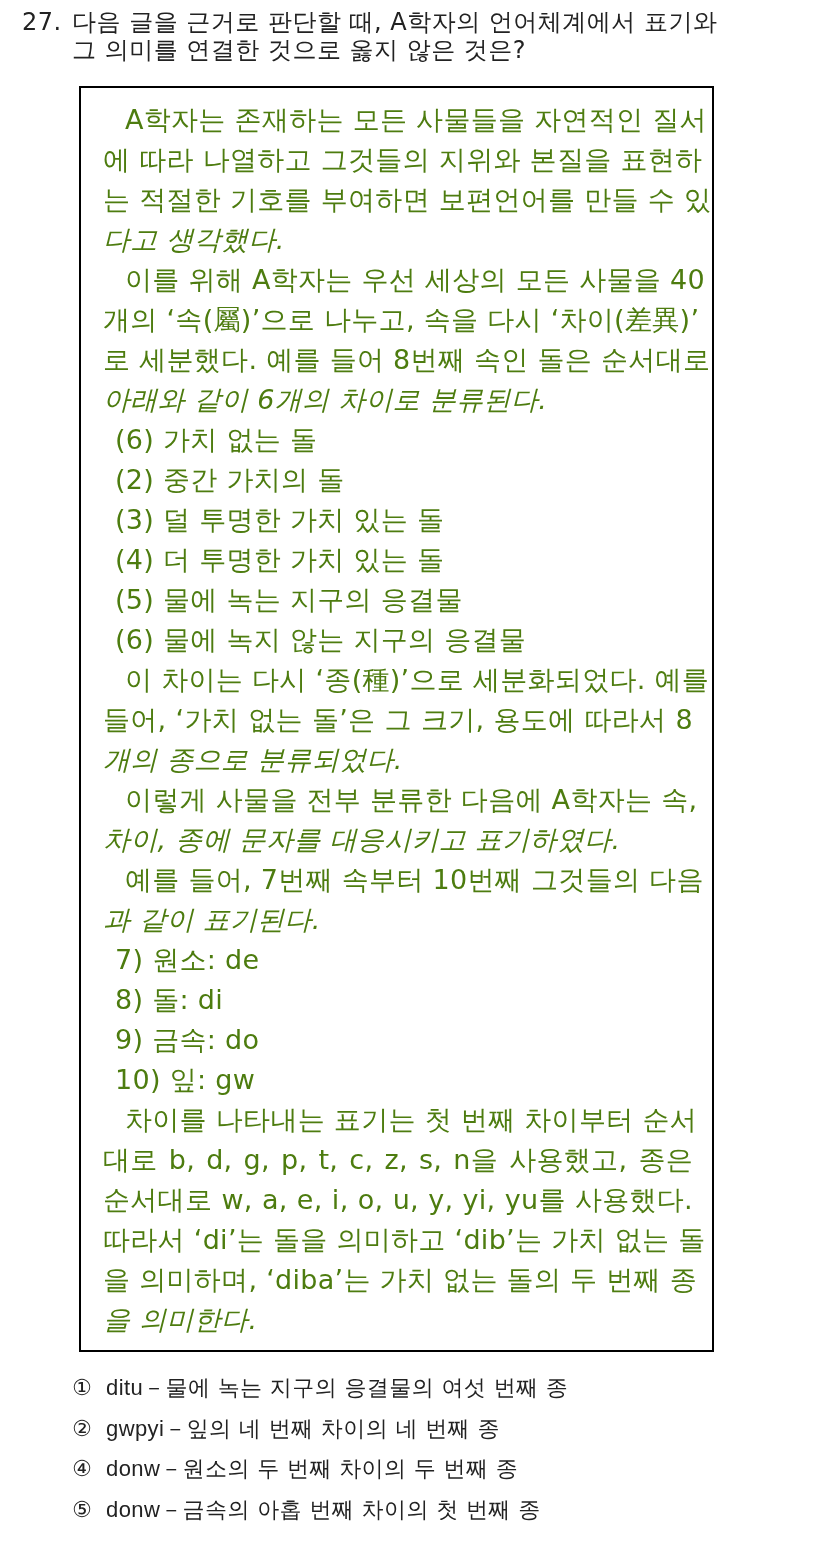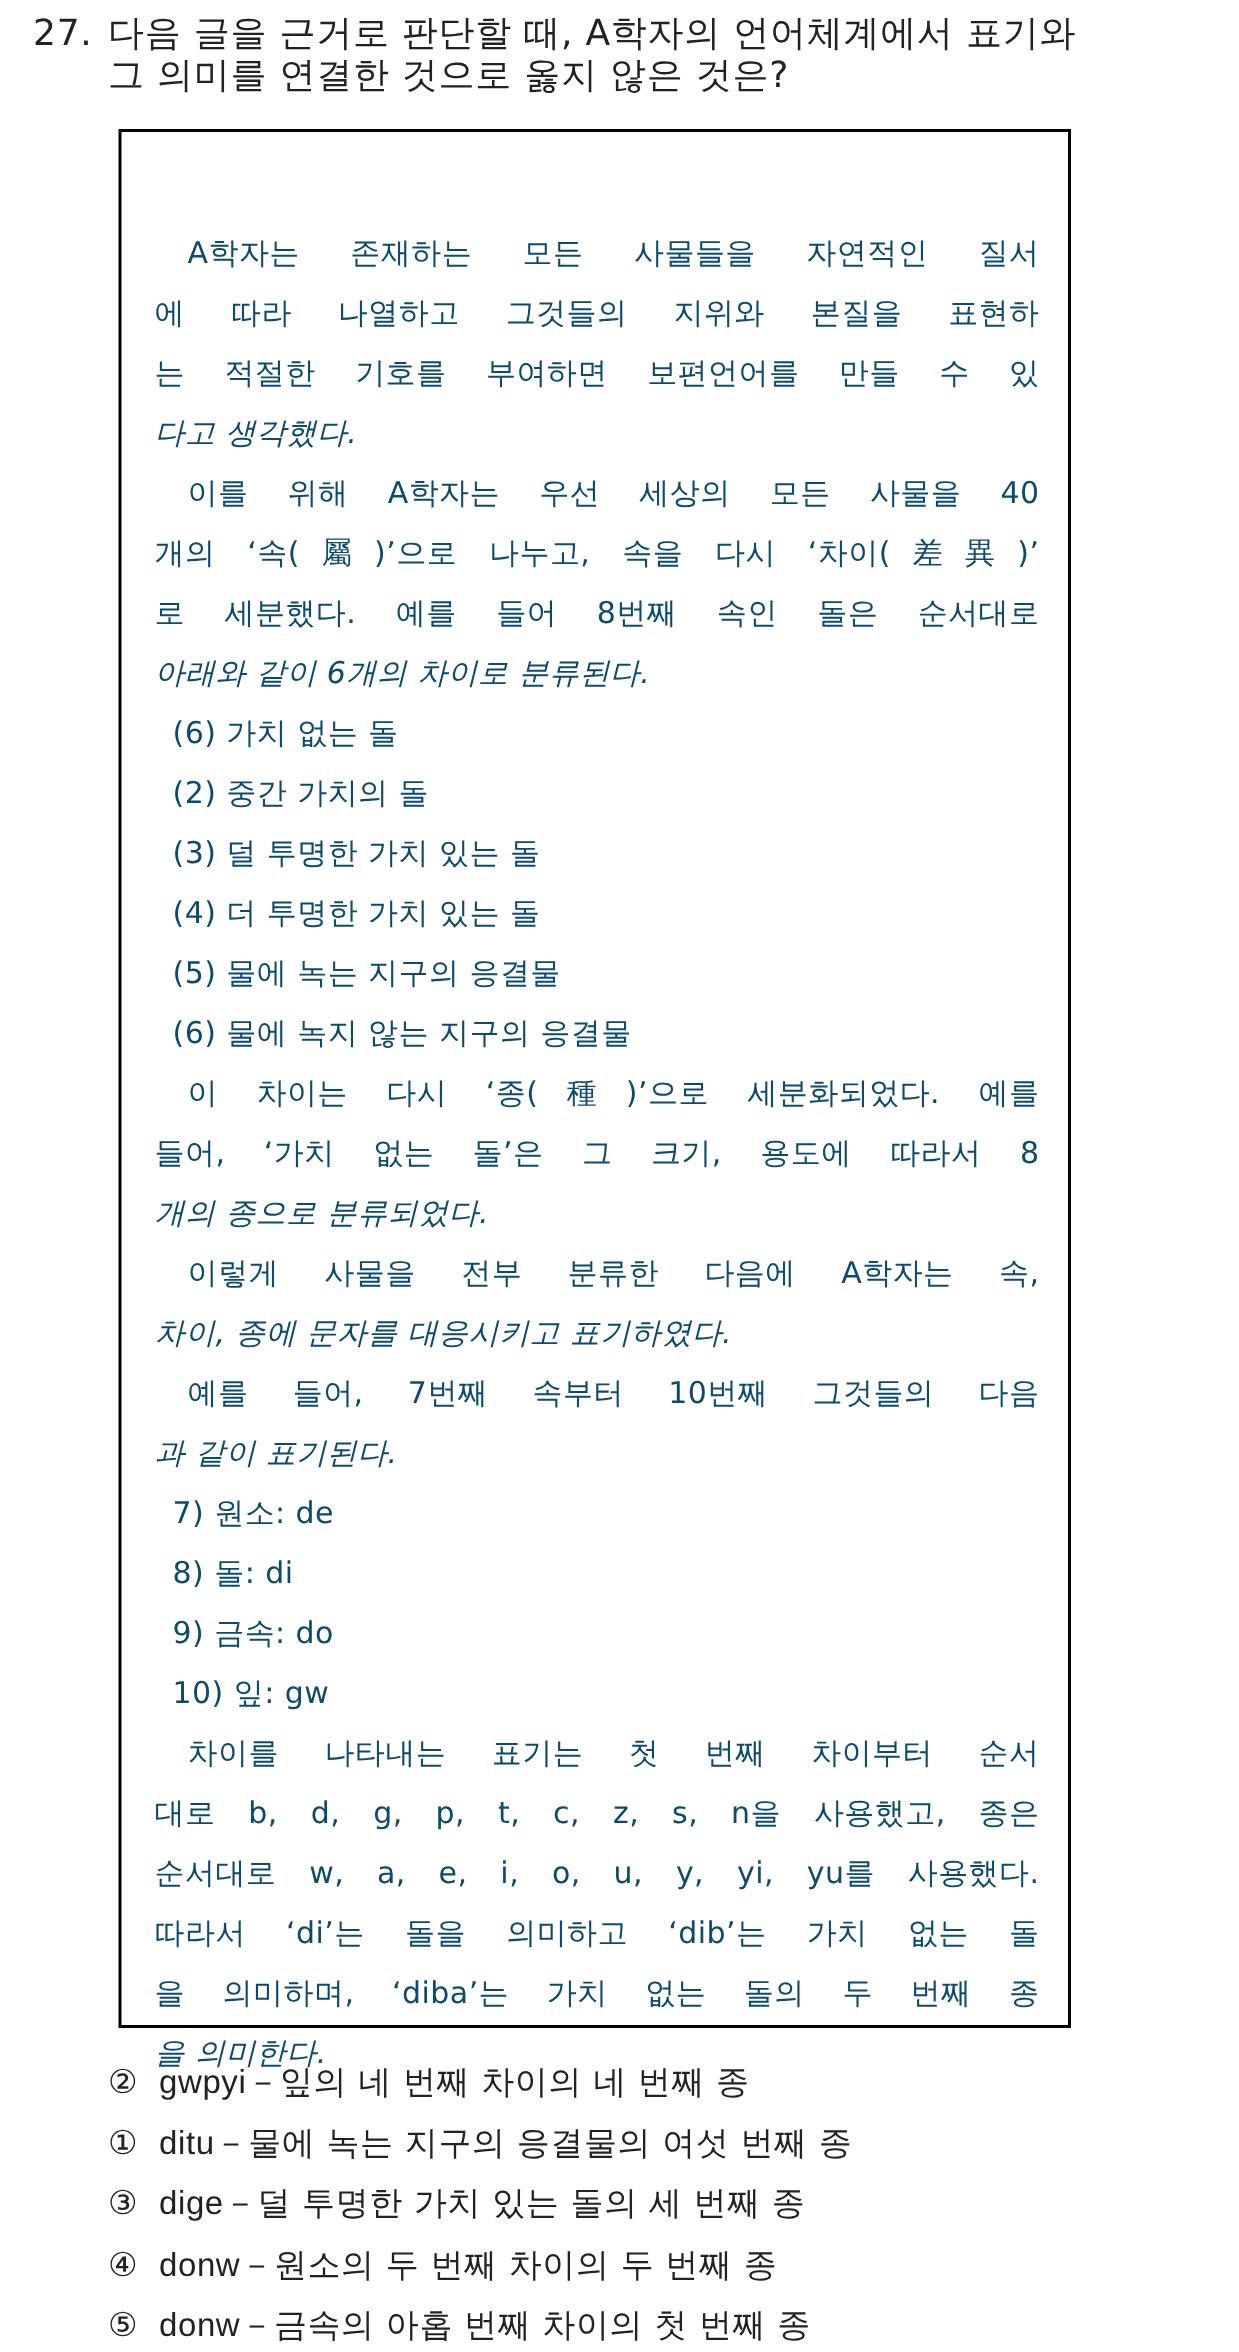--- a/index.html
+++ b/index.html
@@ -39,25 +39,24 @@
     width: 631px;
     height: 1262px;
     border: 2px solid #000000;
     box-sizing: content-box;
   }
   .passage {
     position: absolute;
     left: 22px;
     top: 12px;
     width: 590px;
-    font-size: 20px;
+    font-size: 27px;
     line-height: 40px;
-    color: #0c4a6e;
+    color: #4d7c0f;
     letter-spacing: 0.3px;
-    margin-top: 48px;
   }
   .p-line {
     display: block;
     white-space: nowrap;
     text-align: justify;
     text-align-last: justify;
     height: 40px;
   }
   .p-line.last {
     text-align-last: left;
@@ -132,18 +131,17 @@
       <span class="p-line indent">차이를 나타내는 표기는 첫 번째 차이부터 순서</span>
       <span class="p-line">대로 b, d, g, p, t, c, z, s, n을 사용했고, 종은</span>
       <span class="p-line">순서대로 w, a, e, i, o, u, y, yi, yu를 사용했다.</span>
       <span class="p-line">따라서 ‘di’는 돌을 의미하고 ‘dib’는 가치 없는 돌</span>
       <span class="p-line">을 의미하며, ‘diba’는 가치 없는 돌의 두 번째 종</span>
       <span class="p-line last">을 의미한다.</span>
     </div>
 </div>
 
 <div class="choices" id="choices">
+    <div class="choice"><span class="mark">①</span><span class="code">ditu</span><span>－물에 녹는 지구의 응결물의 여섯 번째 종</span></div>
     <div class="choice"><span class="mark">②</span><span class="code">gwpyi</span><span>－잎의 네 번째 차이의 네 번째 종</span></div>
-    <div class="choice"><span class="mark">①</span><span class="code">ditu</span><span>－물에 녹는 지구의 응결물의 여섯 번째 종</span></div>
-    <div class="choice"><span class="mark">③</span><span class="code">dige</span><span>－덜 투명한 가치 있는 돌의 세 번째 종</span></div>
     <div class="choice"><span class="mark">④</span><span class="code">donw</span><span>－원소의 두 번째 차이의 두 번째 종</span></div>
     <div class="choice"><span class="mark">⑤</span><span class="code">donw</span><span>－금속의 아홉 번째 차이의 첫 번째 종</span></div>
   </div>
 
 </body></html>

